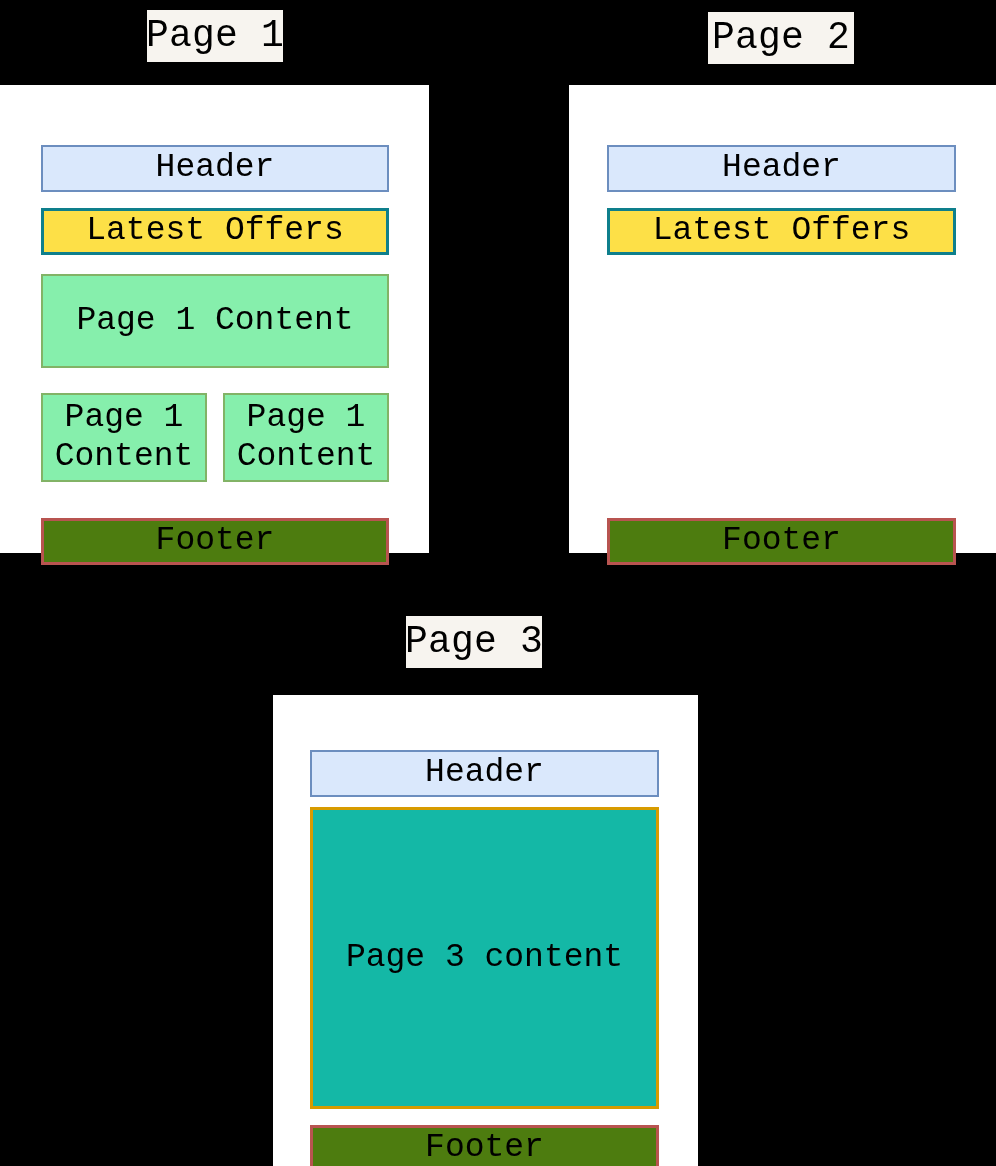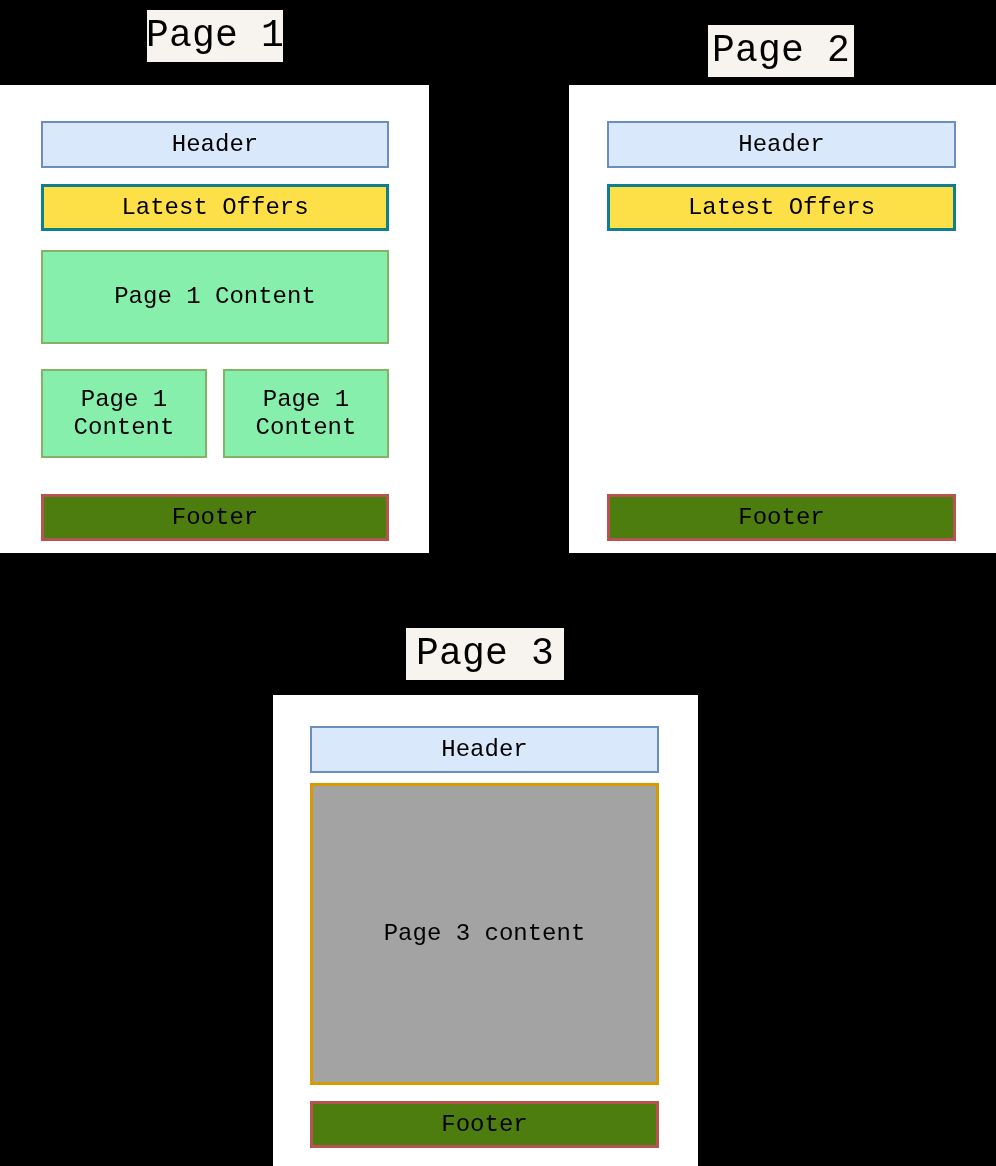--- a/index.html
+++ b/index.html
@@ -40,31 +40,32 @@
   
   .block {
     position: absolute;
     box-sizing: border-box;
     border-style: solid;
     display: flex;
     align-items: center;
     justify-content: center;
     text-align: center;
     color: #000000;
-    font-size: 24px;
+    font-size: 33px;
     line-height: 1.16;
     white-space: pre-line;
+    margin-top: 24px;
   }
 
   
   .blk-header  { background: #dae8fc; border-color: #6c8ebf; border-width: 2px; }
   .blk-offers  { background: #fde047; border-color: #0e7f8c; border-width: 3px; }
   .blk-green   { background: #86efac; border-color: #82b366; border-width: 2px; }
   .blk-purple  { background: #e1d5e7; border-color: #9673a6; border-width: 2px; }
-  .blk-orange  { background: #a3a3a3; border-color: #d79b00; border-width: 3px; }
+  .blk-orange  { background: #14b8a6; border-color: #d79b00; border-width: 3px; }
   .blk-footer  { background: #4d7c0f; border-color: #b85450; border-width: 3px; }
 </style>
 </head>
 <body>
 
 <div id="canvas">
 
   <div class="page-title" style="left:147px; top:10px; width:136px; height:52px;">Page 1</div>
 
   <div class="page-panel" style="left:0px; top:85px; width:429px; height:468px;">
@@ -77,33 +78,33 @@
 
     <div class="block blk-green" style="left:41px; top:284px; width:166px; height:89px;">Page 1
 Content</div>
 
     <div class="block blk-green" style="left:223px; top:284px; width:166px; height:89px;">Page 1
 Content</div>
 
     <div class="block blk-footer" style="left:41px; top:409px; width:348px; height:47px;">Footer</div>
   </div>
 
-  <div class="page-title" style="left:708px; top:25px; width:146px; height:52px;">Page 2</div>
+  <div class="page-title" style="left:708px; top:12px; width:146px; height:52px;">Page 2</div>
 
   <div class="page-panel" style="left:569px; top:85px; width:427px; height:468px;">
 
     <div class="block blk-header" style="left:38px; top:36px; width:349px; height:47px;">Header</div>
 
     <div class="block blk-offers" style="left:38px; top:99px; width:349px; height:47px;">Latest Offers</div>
 
 
     <div class="block blk-footer" style="left:38px; top:409px; width:349px; height:47px;">Footer</div>
   </div>
 
-  <div class="page-title" style="left:406px; top:616px; width:158px; height:52px;margin-top:12px;">Page 3</div>
+  <div class="page-title" style="left:406px; top:616px; width:136px; height:52px;">Page 3</div>
 
   <div class="page-panel" style="left:273px; top:695px; width:425px; height:471px;">
 
     <div class="block blk-header" style="left:37px; top:31px; width:349px; height:47px;">Header</div>
 
     <div class="block blk-orange" style="left:37px; top:88px; width:349px; height:302px;">Page 3 content</div>
 
     <div class="block blk-footer" style="left:37px; top:406px; width:349px; height:47px;">Footer</div>
   </div>
 

